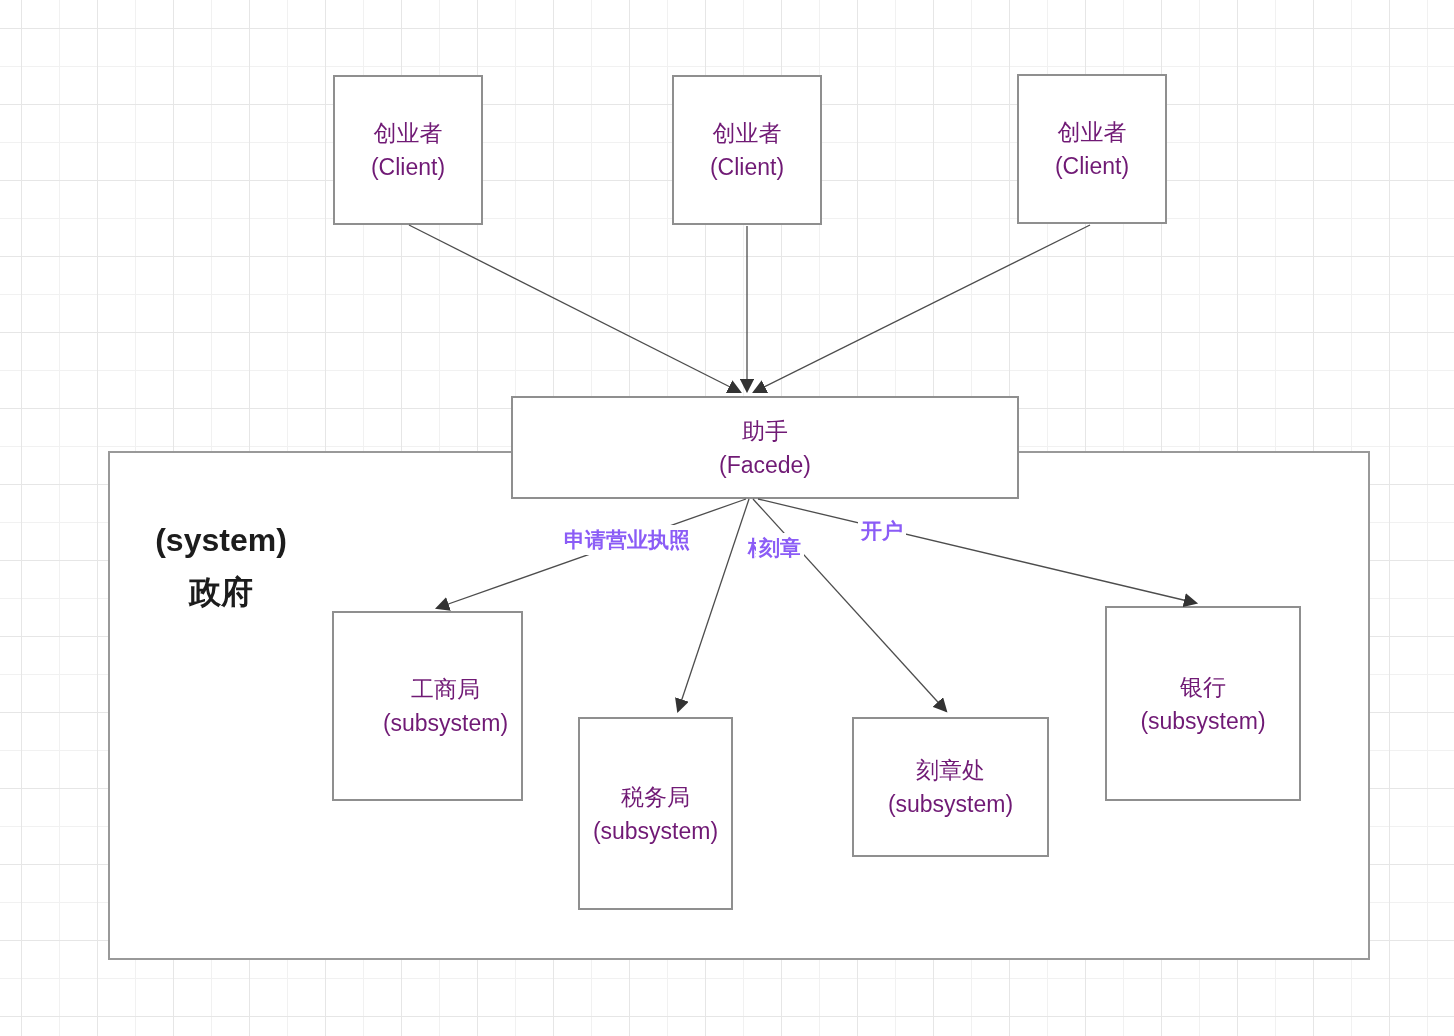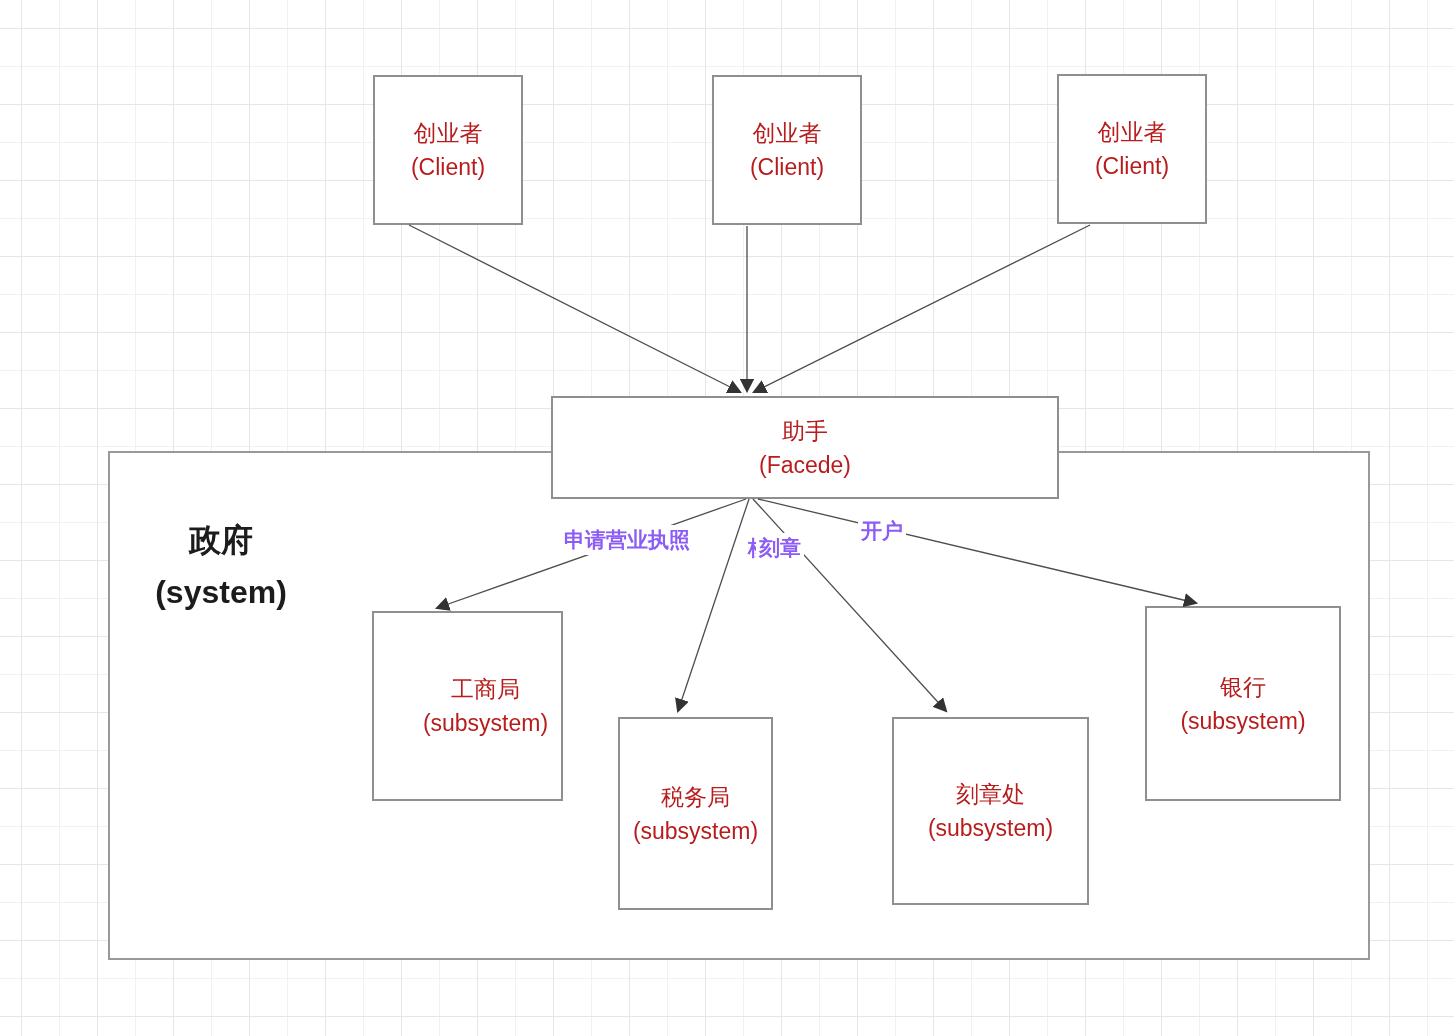--- a/index.html
+++ b/index.html
@@ -57,31 +57,30 @@
     background: #ffffff;
     box-sizing: border-box;
     display: flex;
     flex-direction: column;
     align-items: center;
     justify-content: center;
     text-align: center;
     font-size: 23px;
     line-height: 34px;
     font-weight: 500;
-    color: #b91c1c;
+    color: #701a75;
     z-index: 3;
-    margin-left: 40px;
   }
   .node-client-1 { left: 333px; top: 75px;  width: 150px; height: 150px; }
   .node-client-2 { left: 672px; top: 75px;  width: 150px; height: 150px; }
   .node-client-3 { left: 1017px;top: 74px;  width: 150px; height: 150px; }
   .node-facade   { left: 511px; top: 396px; width: 508px; height: 103px; }
   .node-gongshangju { left: 332px;  top: 611px; width: 191px; height: 190px; padding-left: 36px; }
   .node-shuiwuju    { left: 578px;  top: 717px; width: 155px; height: 193px; }
-  .node-kezhangchu  { left: 852px;  top: 717px; width: 197px; height: 188px; }
+  .node-kezhangchu  { left: 852px;  top: 717px; width: 197px; height: 140px; }
   .node-yinhang     { left: 1105px; top: 606px; width: 196px; height: 195px; }
   .edge-label {
     position: absolute;
     transform: translate(-50%, -50%);
     background: #ffffff;
     padding: 1px 3px;
     font-size: 21px;
     font-weight: 600;
     color: #8b5cf6;
     white-space: nowrap;
@@ -93,22 +92,22 @@
   .edge-label-4 { left: 882px; top: 531px; }
 </style>
 </head>
 <body>
 
 <div class="canvas">
 
   <div class="system-box"></div>
 
   <div class="system-label">
+    <div>(system)</div>
     <div>政府</div>
-    <div>(system)</div>
   </div>
 
   <svg class="edges" width="1454" height="1036" viewBox="0 0 1454 1036">
     <defs>
       <marker id="arrow" viewBox="0 0 10 10" refX="8.5" refY="5" markerWidth="11" markerHeight="11" orient="auto-start-reverse">
         <path d="M0,0 L10,5 L0,10 z" fill="#333333"></path>
       </marker>
     </defs>
     <g stroke="#4d4d4d" stroke-width="1.3" fill="none">
       <line x1="409" y1="225" x2="740" y2="392" marker-end="url(#arrow)"></line>

